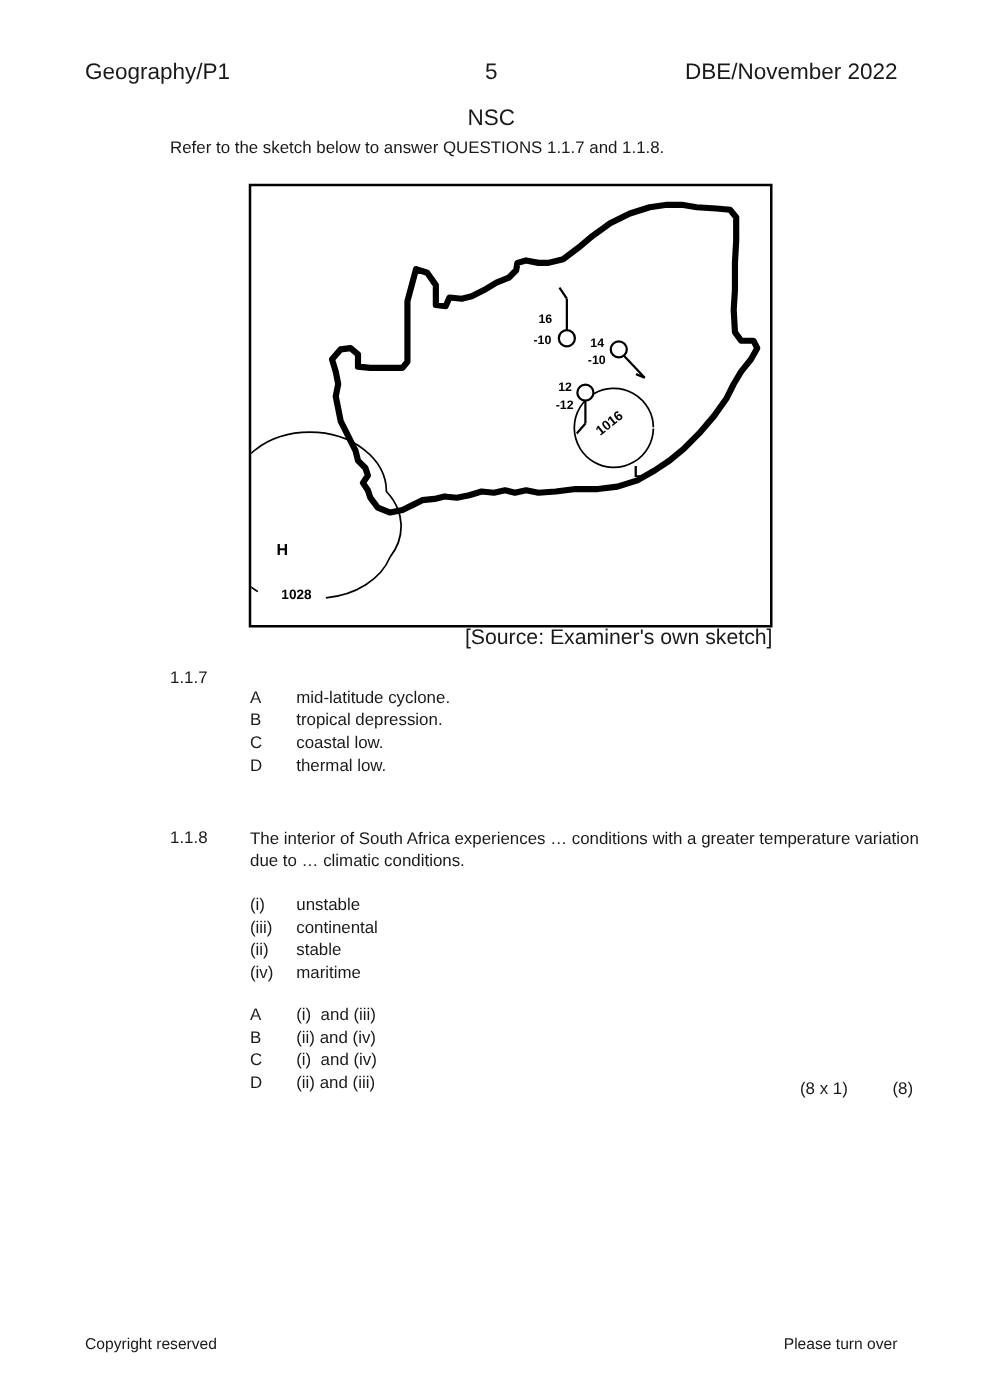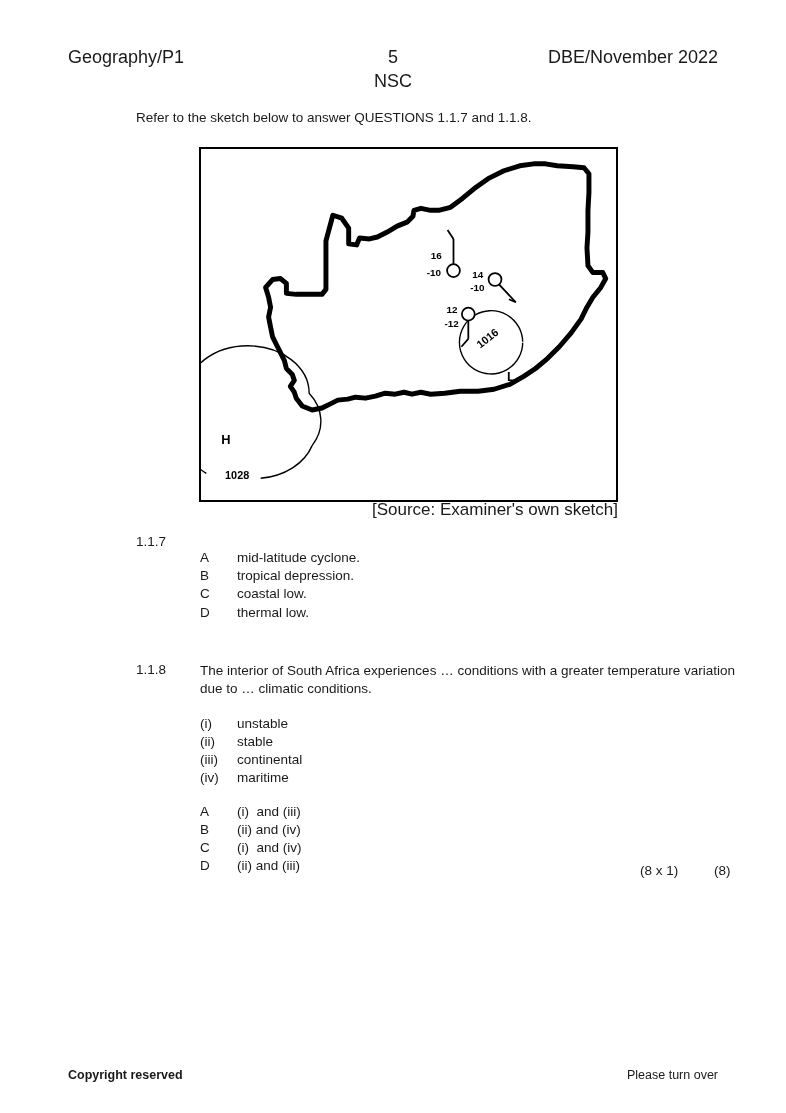--- a/index.html
+++ b/index.html
@@ -20,21 +20,21 @@
   .page-header {
     position: absolute;
     top: 47px;
     left: 68px;
     width: 650px;
     height: 40px;
     font-size: 18px;
   }
   .hdr-left   { position: absolute; left: 0;     top: 0; white-space: nowrap; }
   .hdr-center { position: absolute; left: 0; right: 0; top: 0; text-align: center; }
-  .hdr-center .nsc { display: block; margin-top: 3px; }
+  .hdr-center .nsc { display: block; margin-top: 16px; }
   .hdr-right  { position: absolute; right: 0;    top: 0; white-space: nowrap; }
 
   
   .intro {
     position: absolute;
     top: 110px;
     left: 136px;
     font-size: 13.5px;
     white-space: nowrap;
   }
@@ -118,21 +118,21 @@
   .marks-total { left: 714px; top: 863px; }
 
   
   .page-footer {
     position: absolute;
     bottom: 45px;
     left: 68px;
     width: 650px;
     font-size: 12.5px;
   }
-  .ftr-left  { position: absolute; left: 0;  top: 0; font-weight: bold; }
+  .ftr-left  { position: absolute; left: 0;  top: 0; }
   .ftr-right { position: absolute; right: 0; top: 0; }
   .map-pressure { font-family: "Liberation Sans", sans-serif; font-weight: bold; font-size: 13px; }
   .station-num  { font-family: "Liberation Sans", sans-serif; font-weight: bold; font-size: 10px; }
   .isobar-num   { font-family: "Liberation Sans", sans-serif; font-weight: bold; font-size: 11px; }
 </style>
 </head>
 <body>
 
 <div class="page-header">
   <span class="hdr-left">Geography/P1</span>
@@ -241,26 +241,26 @@
   <span class="q-num">1.1.8</span>
   <div class="q-body">
     <span class="q-stem">The interior of South Africa experiences … conditions with a greater temperature variation due to … climatic conditions.</span>
   </div>
   <div class="roman-list">
     <div class="roman-row">
       <span class="roman-key">(i)</span>
       <span>unstable</span>
     </div>
     <div class="roman-row">
+      <span class="roman-key">(iii)</span>
+      <span>continental</span>
+    </div>
+    <div class="roman-row">
       <span class="roman-key">(ii)</span>
       <span>stable</span>
-    </div>
-    <div class="roman-row">
-      <span class="roman-key">(iii)</span>
-      <span>continental</span>
     </div>
     <div class="roman-row">
       <span class="roman-key">(iv)</span>
       <span>maritime</span>
     </div>
   </div>
   <div class="opt-list">
     <div class="opt-row">
       <span class="opt-key">A</span>
       <span class="opt-text">(i)  and (iii)</span>

